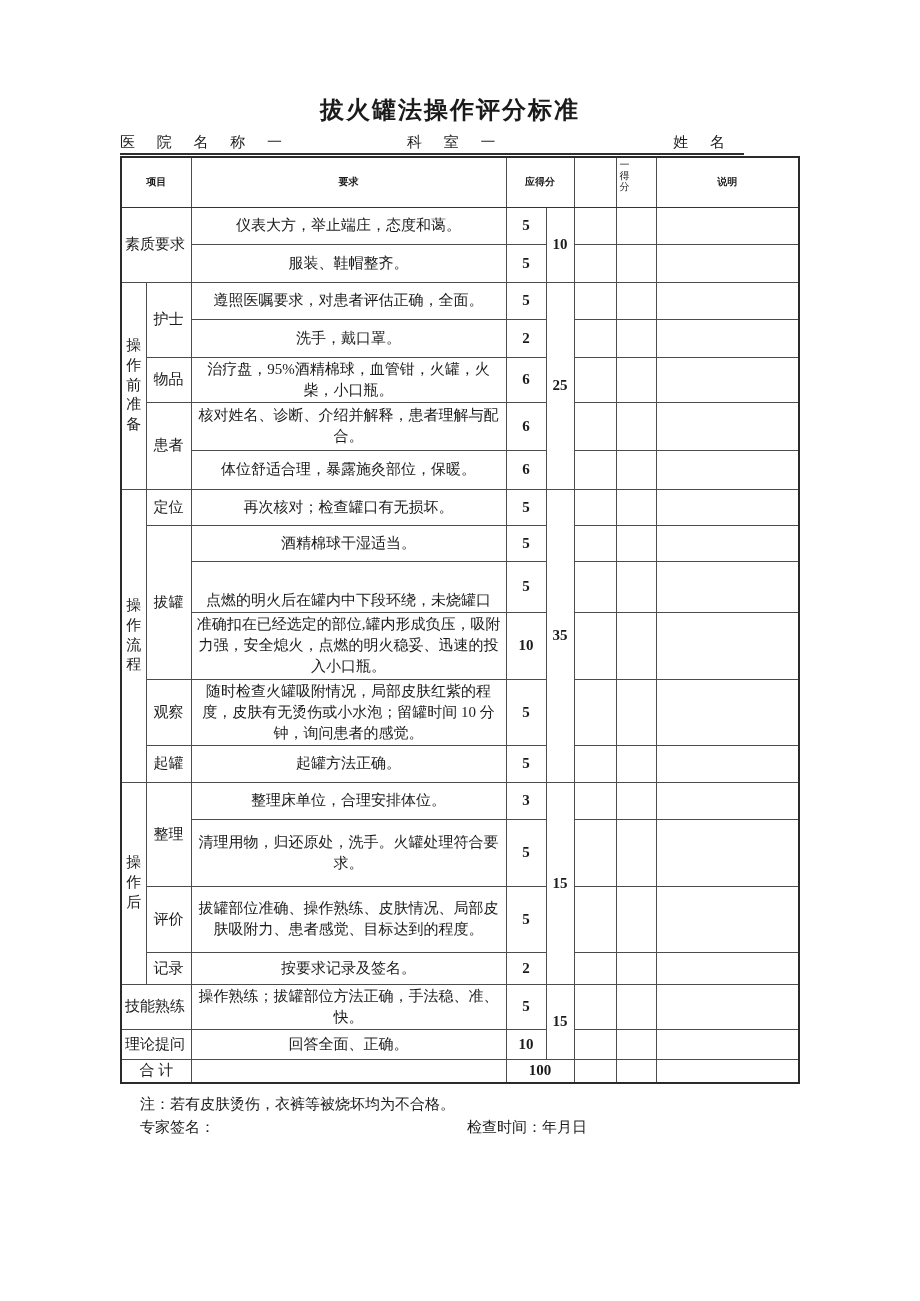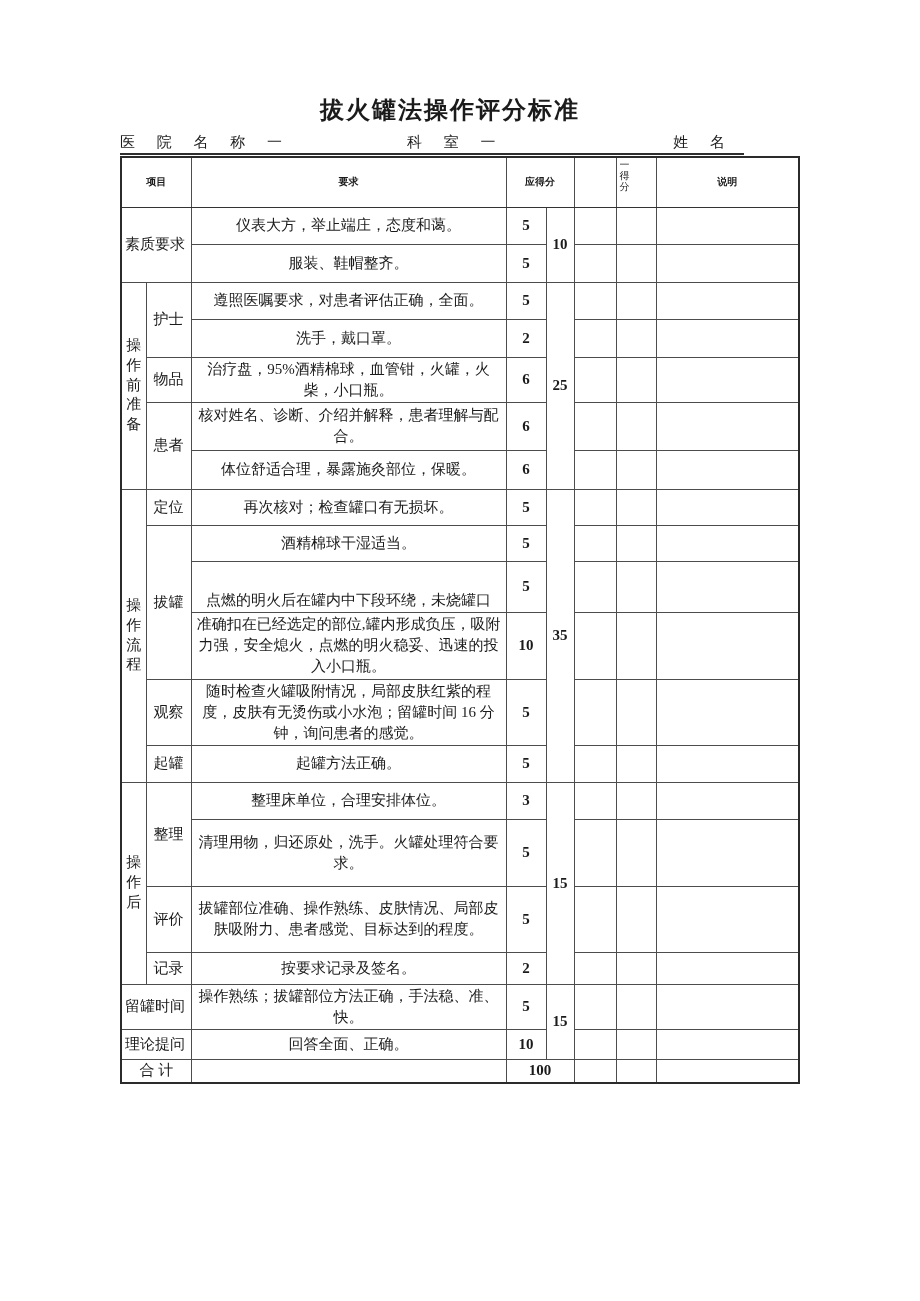--- a/index.html
+++ b/index.html
@@ -174,21 +174,21 @@
     </tr>
     <tr style="height:67px">
       <td class="req">准确扣在已经选定的部位,罐内形成负压，吸附力强，安全熄火，点燃的明火稳妥、迅速的投入小口瓶。</td>
       <td class="score">10</td>
       <td></td>
       <td></td>
       <td></td>
     </tr>
     <tr style="height:66px">
       <td class="subcat">观察</td>
-      <td class="req">随时检查火罐吸附情况，局部皮肤红紫的程度，皮肤有无烫伤或小水泡；留罐时间 16 分钟，询问患者的感觉。</td>
+      <td class="req">随时检查火罐吸附情况，局部皮肤红紫的程度，皮肤有无烫伤或小水泡；留罐时间 10 分钟，询问患者的感觉。</td>
       <td class="score">5</td>
       <td></td>
       <td></td>
       <td></td>
     </tr>
     <tr style="height:37px">
       <td class="subcat">起罐</td>
       <td class="req">起罐方法正确。</td>
       <td class="score">5</td>
       <td></td>
@@ -224,21 +224,21 @@
     <tr style="height:32px">
       <td class="subcat">记录</td>
       <td class="req">按要求记录及签名。</td>
       <td class="score">2</td>
       <td></td>
       <td></td>
       <td></td>
     </tr>
 
     <tr style="height:45px">
-      <td class="cat" colspan="2">留罐时间</td>
+      <td class="cat" colspan="2">技能熟练</td>
       <td class="req">操作熟练；拔罐部位方法正确，手法稳、准、快。</td>
       <td class="score">5</td>
       <td class="subtotal" rowspan="2">15</td>
       <td></td>
       <td></td>
       <td></td>
     </tr>
     <tr style="height:30px">
       <td class="cat" colspan="2">理论提问</td>
       <td class="req">回答全面、正确。</td>
@@ -252,14 +252,21 @@
       <td class="cat cat-center" colspan="2">合 计</td>
       <td></td>
       <td class="total-score" colspan="2">100</td>
       <td></td>
       <td></td>
       <td></td>
     </tr>
   </tbody>
     </table>
 
+  <div class="foot">
+    <div>注：若有皮肤烫伤，衣裤等被烧坏均为不合格。</div>
+    <div class="sign-row">
+      <span>专家签名：</span>
+      <span class="sign-time">检查时间：年月日</span>
+    </div>
+  </div>
 
 </div>
 
 </body></html>

